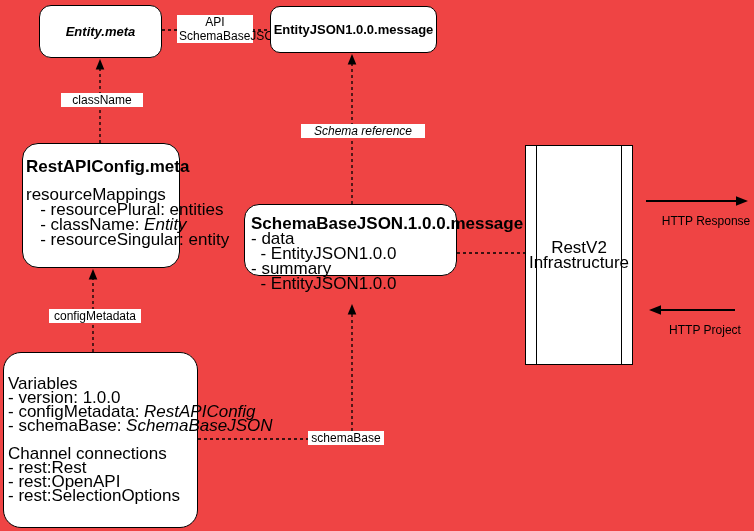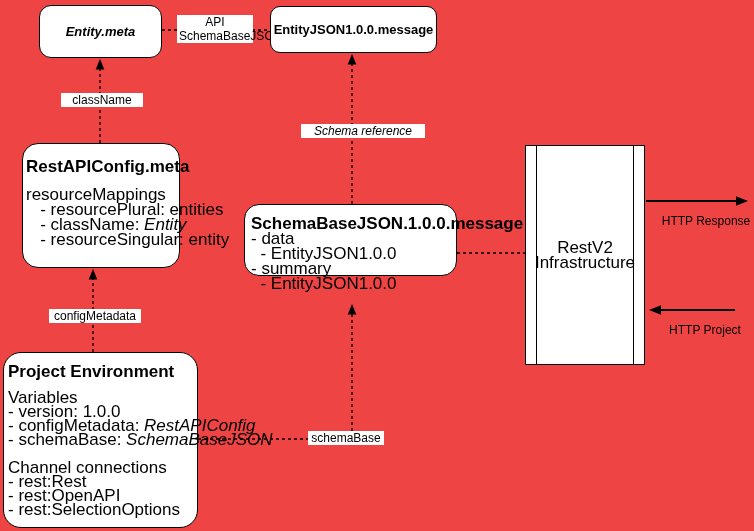--- a/index.html
+++ b/index.html
@@ -71,21 +71,21 @@
     border-radius: 16px;
     padding: 15px 2px 0 3px;
   }
   #schema-base {
     left: 244px; top: 204px; width: 213px; height: 72px;
     border-radius: 15px;
     padding: 11px 2px 4px 6px;
   }
   #schema-base .line { line-height: 15px; }
   #restv2 {
-    left: 525px; top: 145px; width: 120px; height: 220px;
+    left: 525px; top: 145px; width: 108px; height: 220px;
     display: flex; align-items: center; justify-content: center;
     text-align: center;
   }
   #restv2 .bar {
     position: absolute; top: 0; bottom: 0; width: 0;
     border-left: 1.5px solid #000000;
   }
   #restv2 .bar.left { left: 10px; }
   #restv2 .bar.right { right: 10px; }
   #project-env {
@@ -173,21 +173,20 @@
   <div class="node" id="restv2">
     <div class="bar left"></div>
     <div class="bar right"></div>
     <div>
       <span>RestV2</span><br>
       <span>Infrastructure</span>
     </div>
   </div>
 
   <div class="node" id="project-env">
-    <div class="line title">Project Environment</div>
     <div class="gap"></div>
     <div class="line"><span class="pre">Variables</span><span class="em"></span></div>
     <div class="line"><span class="pre">- version: 1.0.0</span><span class="em"></span></div>
     <div class="line"><span class="pre">- configMetadata: </span><span class="em">RestAPIConfig</span></div>
     <div class="line"><span class="pre">- schemaBase: </span><span class="em">SchemaBaseJSON</span></div>
     <div class="line"><span class="pre"></span><span class="em"></span></div>
     <div class="line"><span class="pre">Channel connections</span><span class="em"></span></div>
     <div class="line"><span class="pre">- rest:Rest</span><span class="em"></span></div>
     <div class="line"><span class="pre">- rest:OpenAPI</span><span class="em"></span></div>
     <div class="line"><span class="pre">- rest:SelectionOptions</span><span class="em"></span></div>

